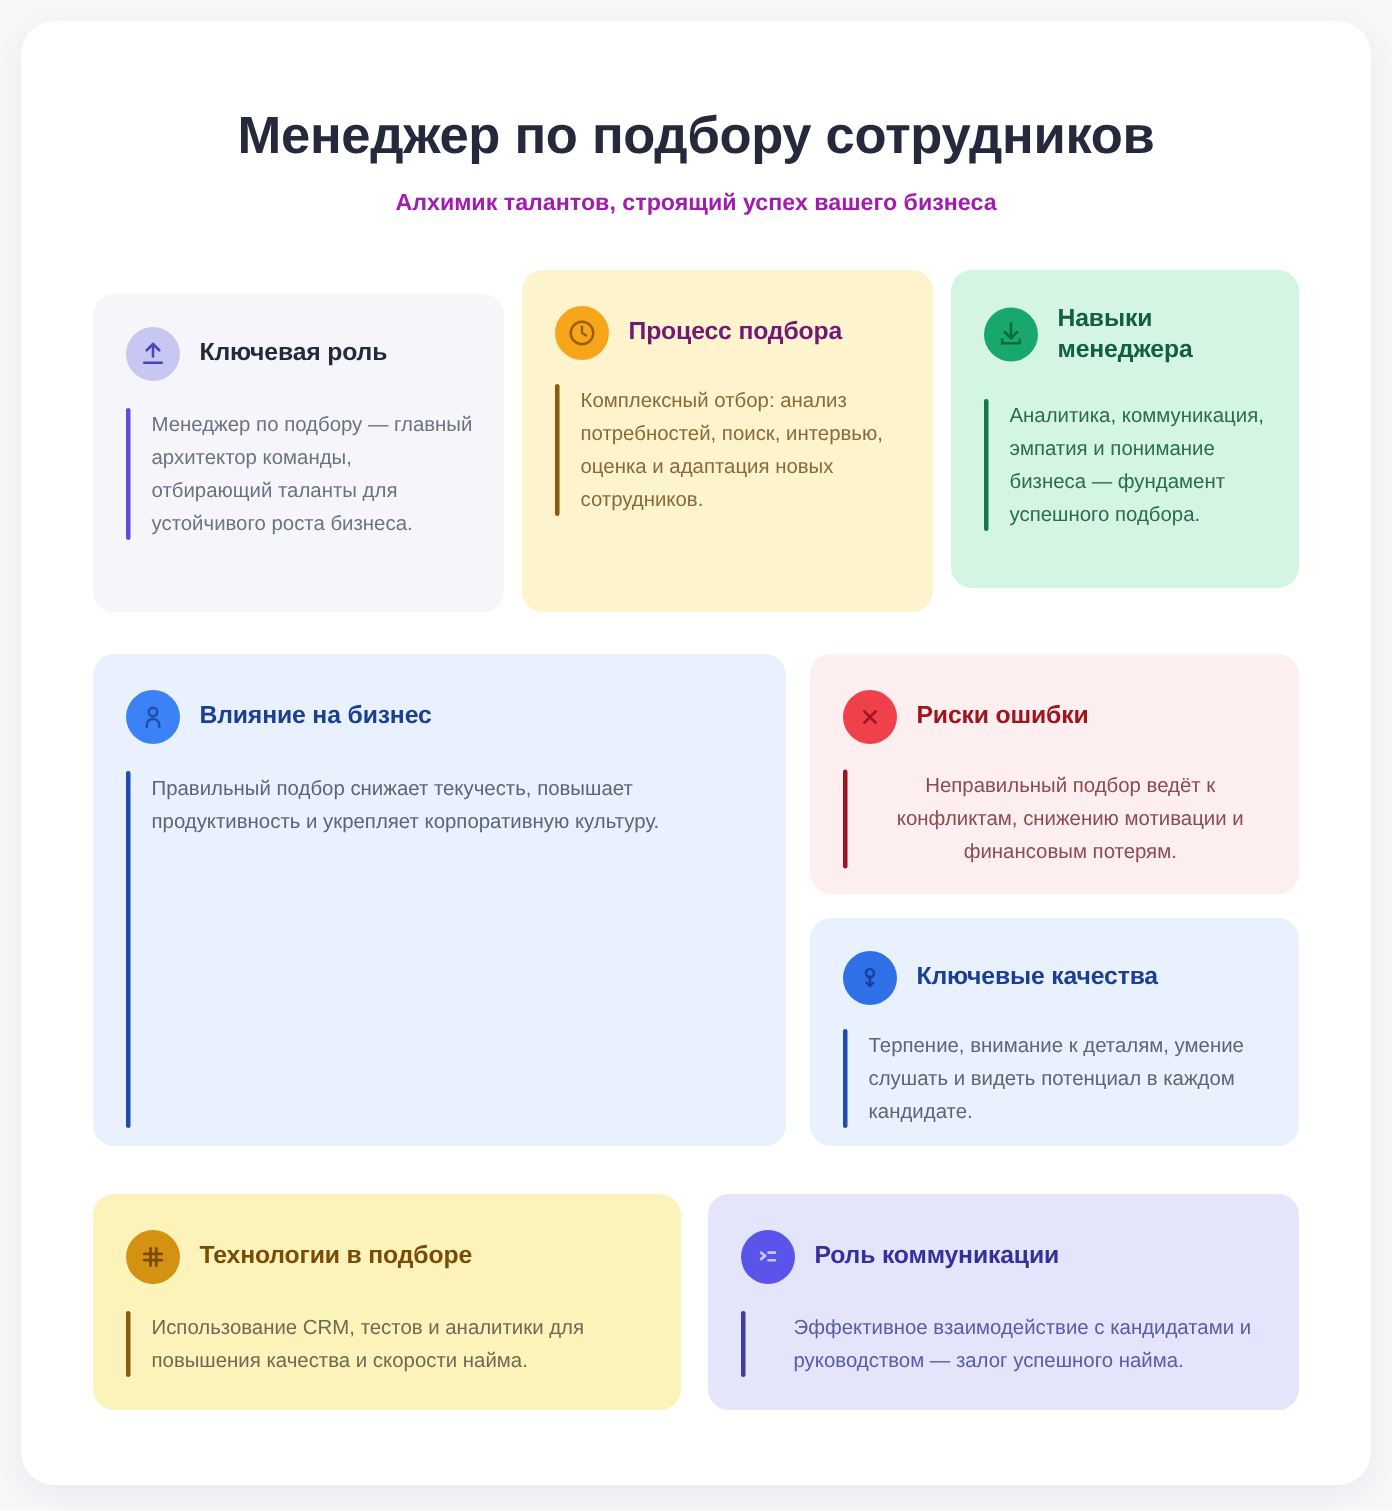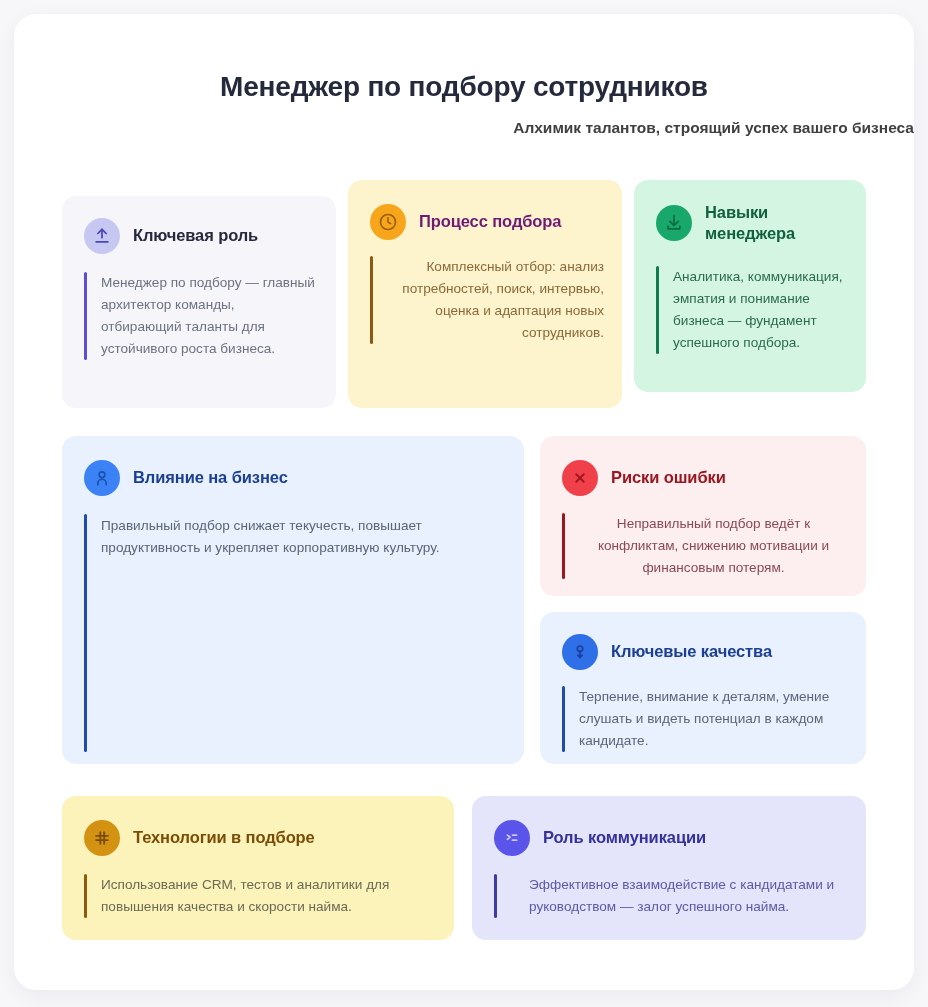--- a/index.html
+++ b/index.html
@@ -24,21 +24,21 @@
     border-radius: 22px;
     box-shadow: 0 6px 22px rgba(23, 25, 60, 0.055);
     box-sizing: border-box;
   }
   .header {
     padding-top: 56px;
     text-align: center;
   }
   .page-title {
     margin: 0;
-    font-size: 28px;
+    font-size: 35px;
     font-weight: 700;
     letter-spacing: -0.2px;
     color: #25293c;
     line-height: 1.2;
   }
   .page-subtitle {
     margin: 14px 0 0 0;
     font-size: 15.5px;
     font-weight: 600;
     color: #7b8196;
@@ -131,21 +131,21 @@
   #card-communication .card-head { padding: 24px 20px 0 22px; }
   #card-communication .card-body { margin: 18px 18px 0 22px; }
 </style>
 </head>
 <body style="background: rgb(247, 247, 250);">
 
 <div class="page-card" style="background: rgb(255, 255, 255);">
 
   <div class="header">
     <h1 class="page-title" style="color: rgb(37, 41, 60);">Менеджер по подбору сотрудников</h1>
-    <p class="page-subtitle" style="color: #404040; text-align: right;">Алхимик талантов, строящий успех вашего бизнеса</p>
+    <p class="page-subtitle" style="color: #a21caf;">Алхимик талантов, строящий успех вашего бизнеса</p>
   </div>
 
   <div class="grid">
 
     <div class="card" id="card-key-role" style="background: rgb(246, 246, 250);">
       <div class="card-head">
         <div class="card-icon" style="background: rgb(198, 200, 242); color: rgb(75, 69, 184);">
           <svg width="20" height="20" viewBox="0 0 24 24" fill="none" stroke="currentColor" stroke-width="2.1" stroke-linecap="round" stroke-linejoin="round">
             <path d="M7 9l5-5 5 5"></path>
               <path d="M12 4v10"></path>
@@ -165,21 +165,21 @@
         <div class="card-icon" style="background: rgb(247, 166, 27); color: rgb(154, 95, 7);">
           <svg width="20" height="20" viewBox="0 0 24 24" fill="none" stroke="currentColor" stroke-width="2" stroke-linecap="round" stroke-linejoin="round">
             <circle cx="12" cy="12" r="9"></circle>
               <path d="M12 7v5l3.2 2"></path>
           </svg>
         </div>
         <div class="card-title" style="color: #701a75;">Процесс подбора</div>
       </div>
       <div class="card-body">
         <div class="accent-bar" style="background: rgb(138, 90, 16);"></div>
-        <div class="card-text" style="color: rgb(138, 106, 58); text-align: right;">Комплексный отбор: анализ потребностей, поиск, интервью, оценка и адаптация новых сотрудников.</div>
+        <div class="card-text" style="color: rgb(138, 106, 58);">Комплексный отбор: анализ потребностей, поиск, интервью, оценка и адаптация новых сотрудников.</div>
       </div>
     </div>
 
     <div class="card" id="card-skills" style="background: rgb(212, 245, 226);">
       <div class="card-head">
         <div class="card-icon" style="background: rgb(24, 168, 107); color: rgb(13, 107, 66);">
           <svg width="20" height="20" viewBox="0 0 24 24" fill="none" stroke="currentColor" stroke-width="2.1" stroke-linecap="round" stroke-linejoin="round">
             <path d="M12 3v11"></path>
               <path d="M7 10l5 5 5-5"></path>
               <path d="M5 19h14v-3"></path>

